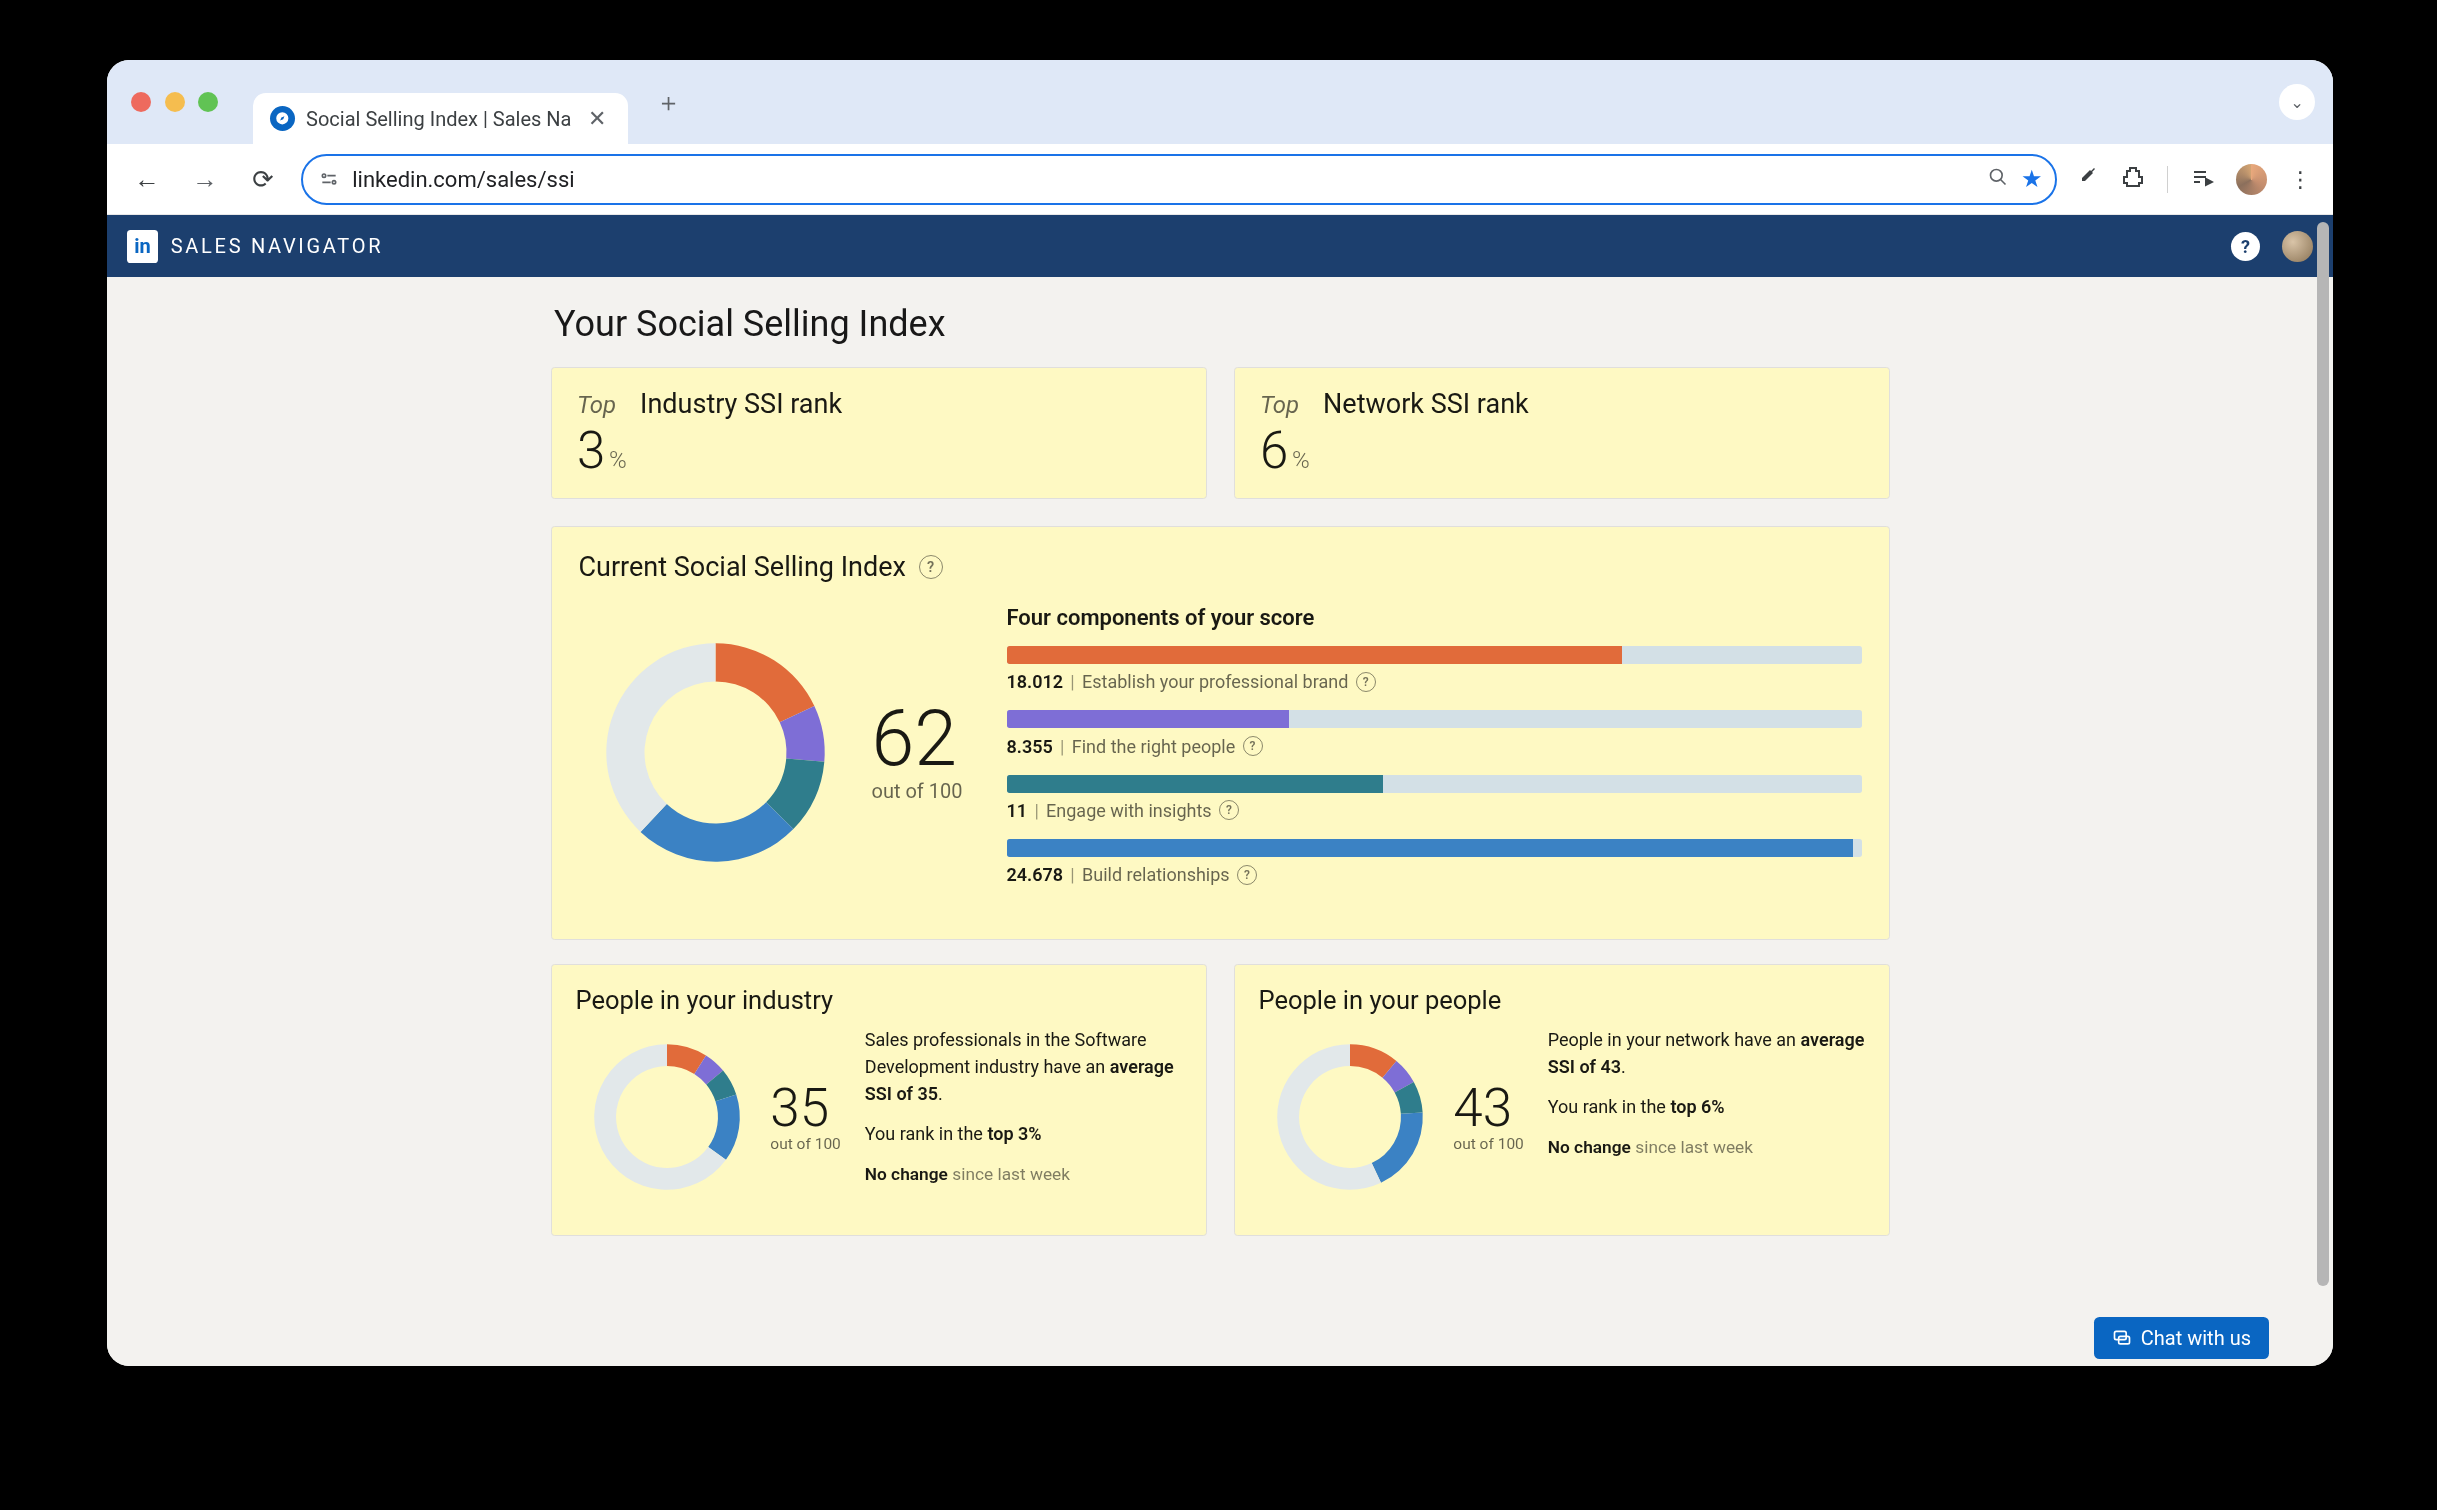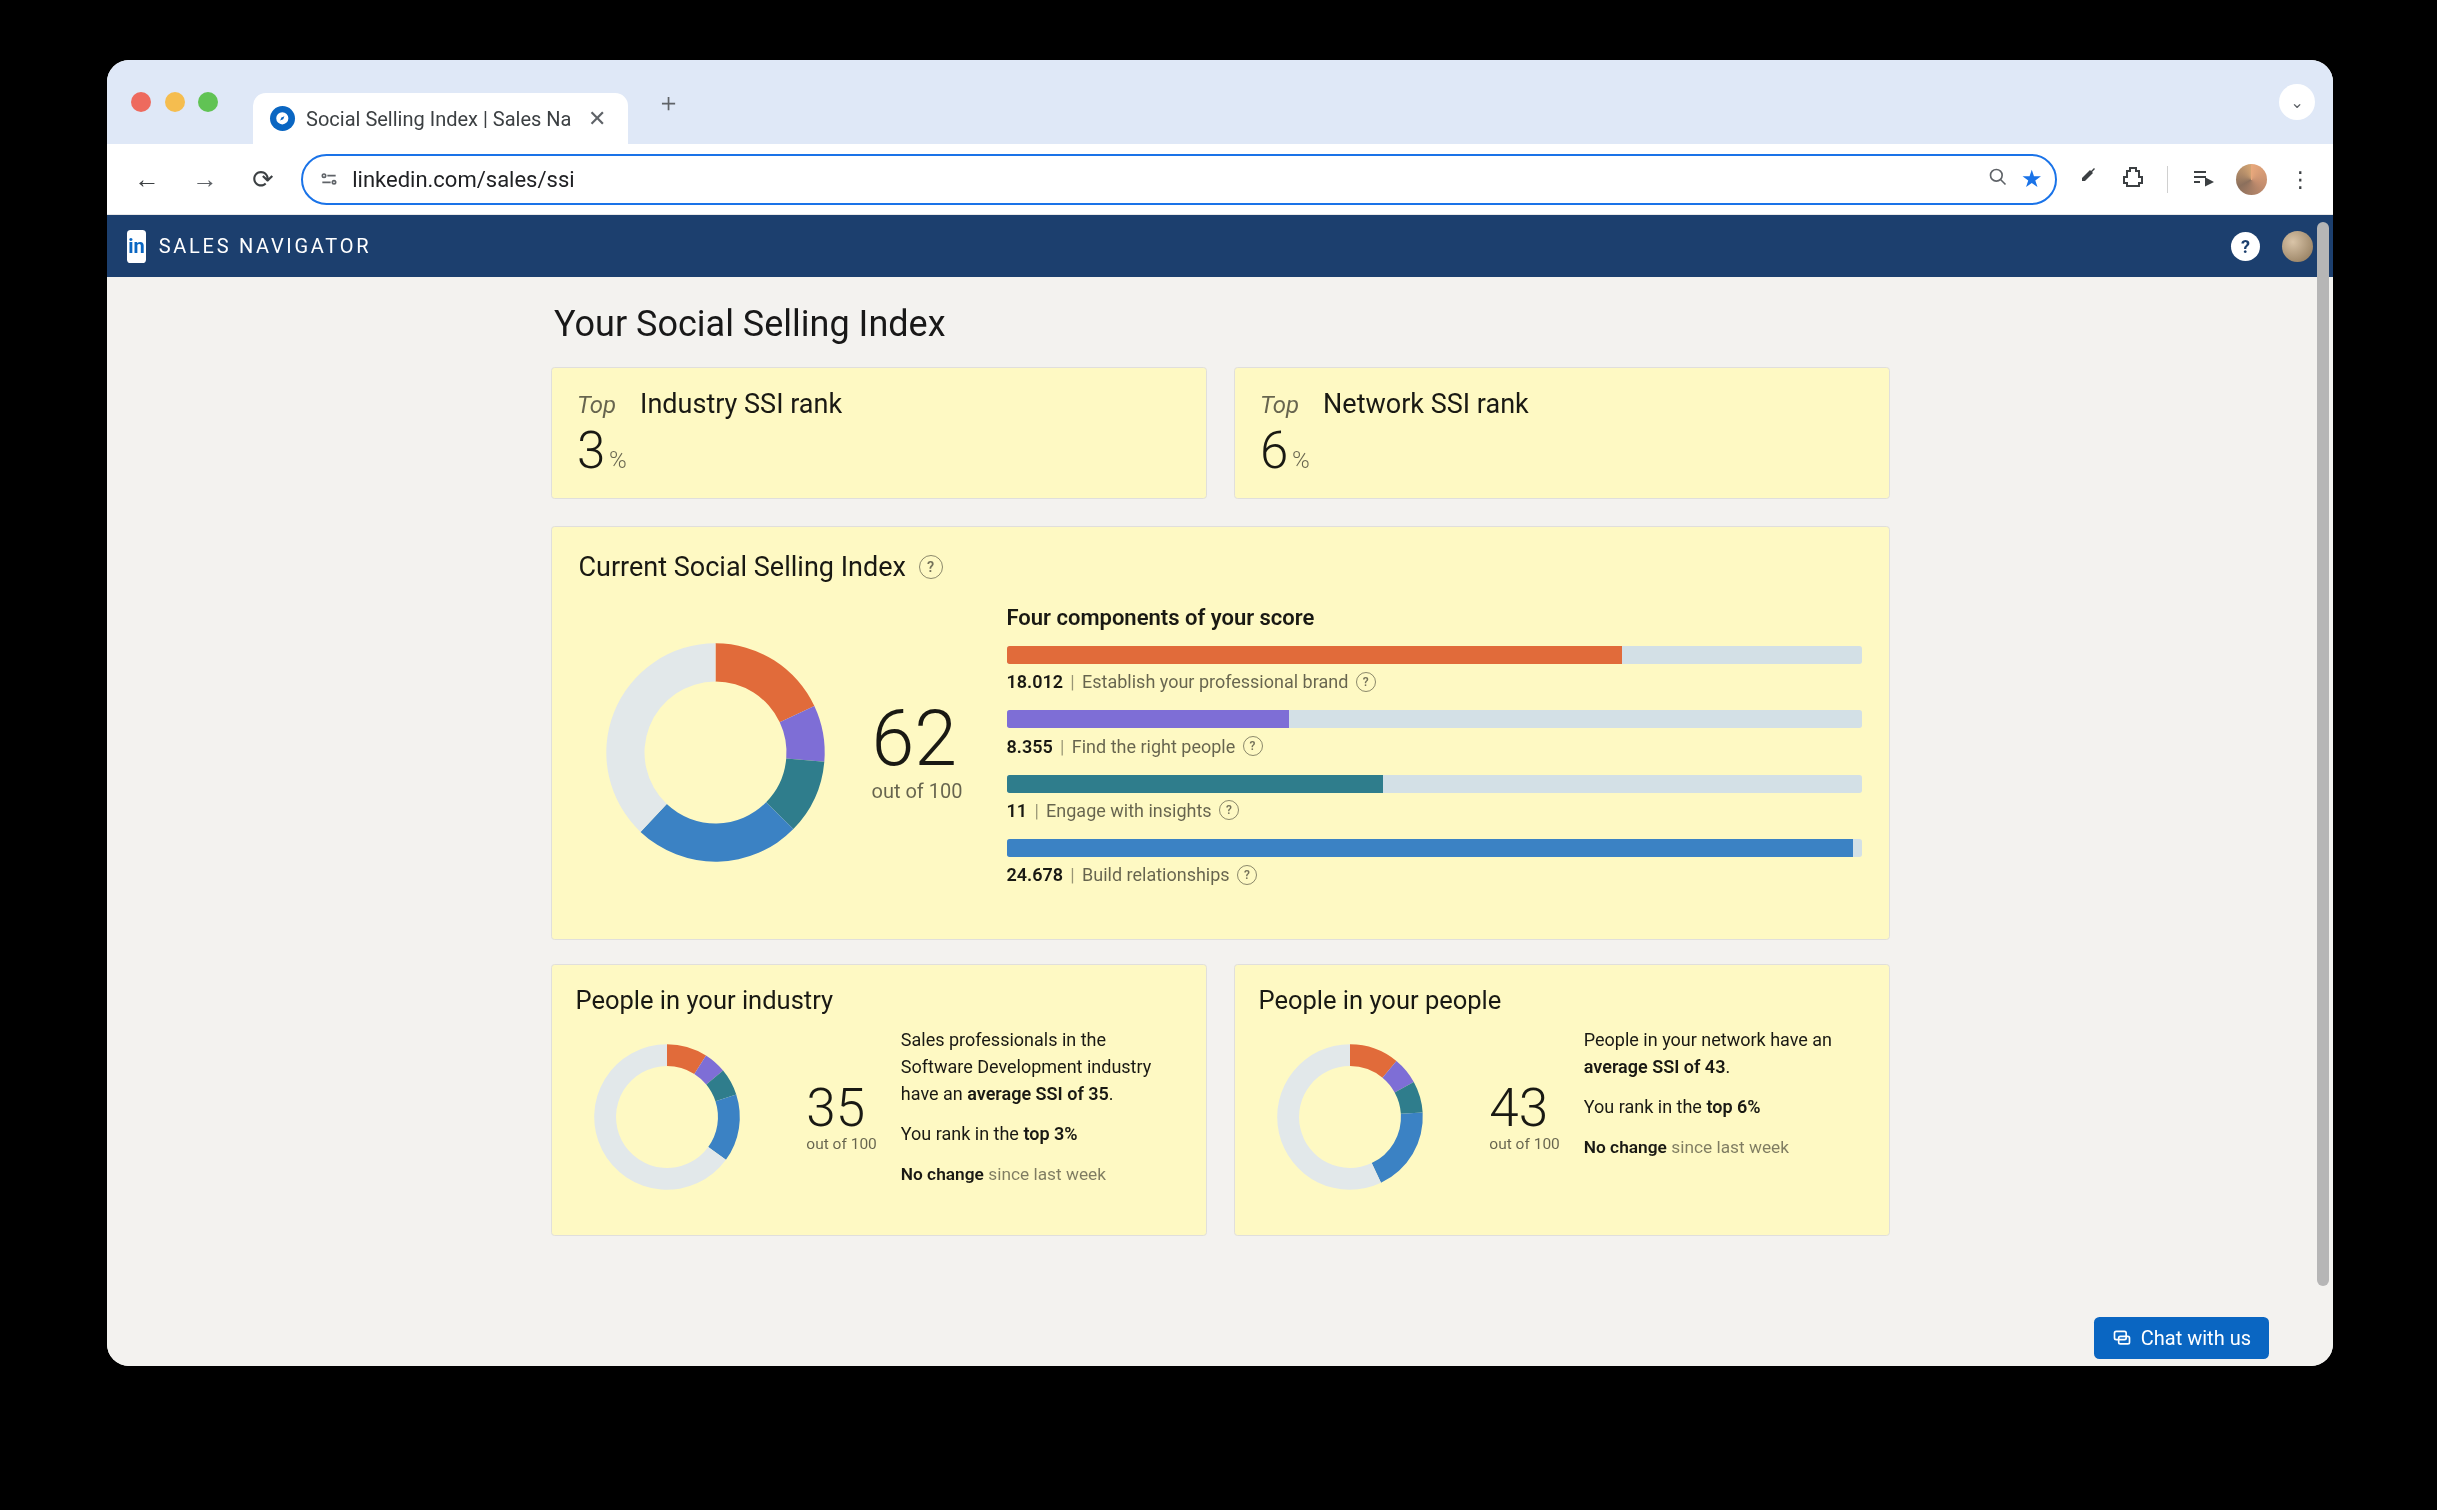--- a/index.html
+++ b/index.html
@@ -109,21 +109,21 @@
   }
   .li-navbar {
     height: 62px;
     background: #1c3f6e;
     display:flex;
     align-items:center;
     padding: 0 20px;
     gap: 12.8px;
   }
   .li-logo {
-    width:19px;height:33px;background:#fff;border-radius:3.6px;
+    width:31px;height:33px;background:#fff;border-radius:3.6px;
     display:flex;align-items:center;justify-content:center;
     color:#0a66c2;font-weight:700;font-size:20px;
   }
   .li-brand { color:#fff; font-size:20px; letter-spacing:2.7px; font-weight:400;text-align:center;}
   .li-right { margin-left:auto; display:flex; align-items:center; gap:22px;}
   .help-icon {
     width:29px;height:29px;border-radius:50%;background:#fff;color:#1c3f6e;
     display:flex;align-items:center;justify-content:center;font-weight:700;font-size:18px;
   }
   .li-avatar {
@@ -183,21 +183,21 @@
   .comp-lbl { margin-top:7.3px; font-size:18px; color:rgba(0,0,0,.6); display:flex; align-items:center; gap:7.3px;}
   .comp-lbl .v { color:rgba(0,0,0,.9); font-weight:600;}
   .comp-lbl .sep { color:rgba(0,0,0,.4);}
   .comp-lbl .q-icon { width:20px;height:20px;font-size:12px;border-width:1.4px;}
   
   .compare-row { margin-top:24px; }
   .cmp-card { flex:1; padding: 20px 24px 27px; }
   .cmp-card h3 { font-size:25.5px; font-weight:400; color:rgba(0,0,0,.9); margin-bottom:11px;}
   .cmp-body { display:flex; gap:24px; align-items:flex-start;}
   .cmp-donut { display:flex; align-items:center; gap:12.8px;}
-  .cmp-center { text-align:left;margin-left:36px;}
+  .cmp-center { text-align:left;}
   .cmp-score { font-size:53px; font-weight:300; color:rgba(0,0,0,.9); line-height:1;}
   .cmp-sub { font-size:15.5px; color:rgba(0,0,0,.6);}
   .cmp-text { flex:1; font-size:18px; color:rgba(0,0,0,.9); line-height:1.5;}
   .cmp-text p { margin-bottom:12.8px;}
   .cmp-text strong { font-weight:600;}
   .no-change { font-weight:600; color:rgba(0,0,0,.9); font-size:17.3px;}
   .since { color:rgba(0,0,0,.5); font-size:17.3px;}
   
   .chat-btn {
     position:absolute; right:64px; bottom:27px;

